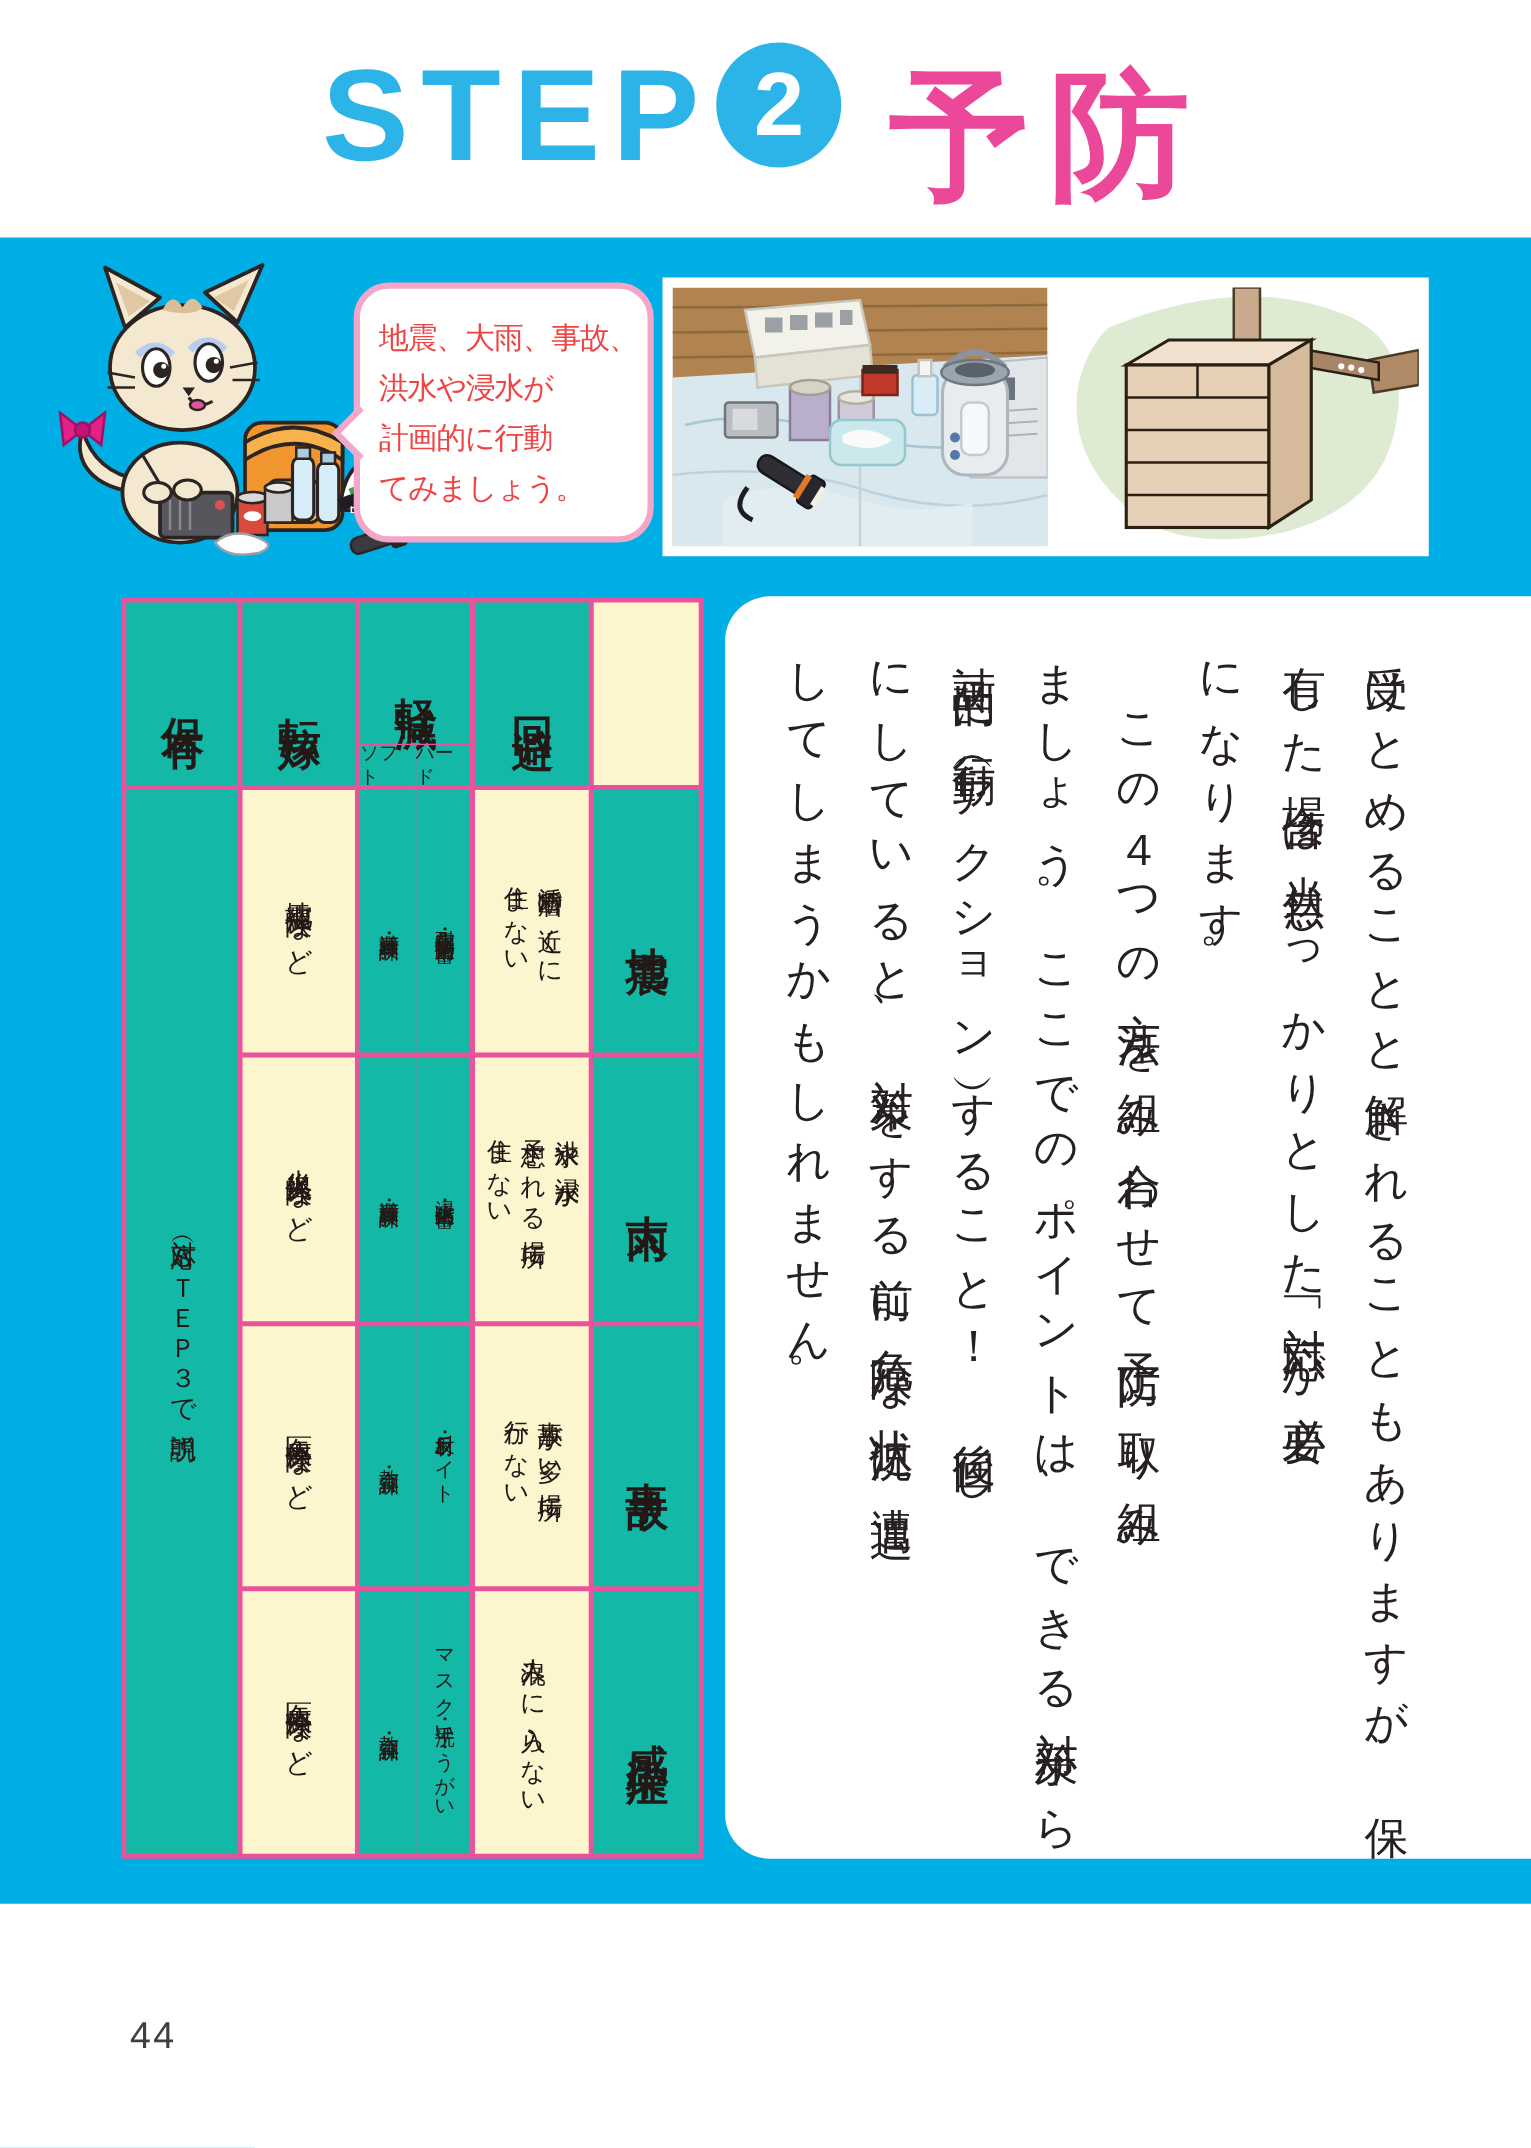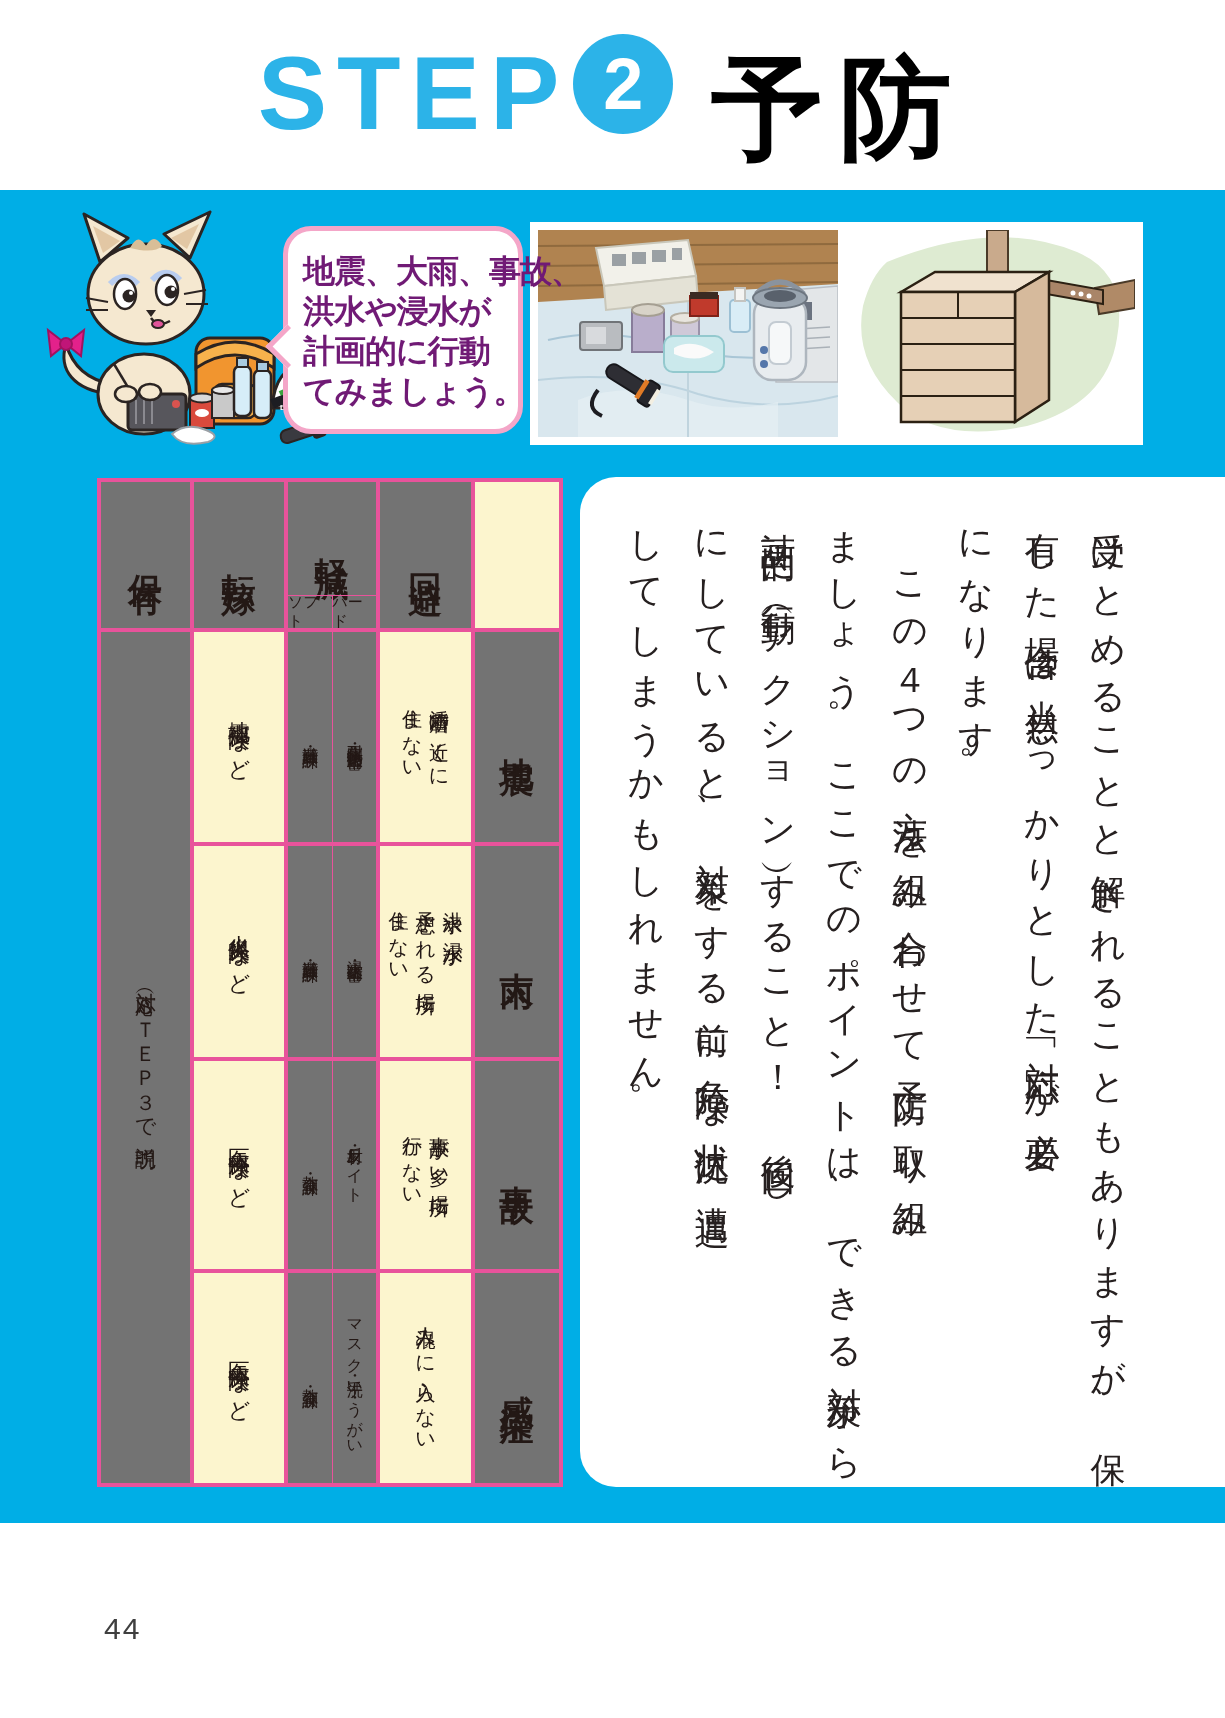--- a/index.html
+++ b/index.html
@@ -5,48 +5,48 @@
   html,body{margin:0;padding:0;background:#ffffff;}
   .page{position:relative;width:1225px;height:1718px;margin:0 auto;background:#fff;overflow:hidden;
         font-family:"Liberation Sans","DejaVu Sans",sans-serif;color:#231815;}
   
   .titlebar{position:absolute;top:34px;left:0;right:0;height:140px;display:flex;
             align-items:flex-start;justify-content:center;}
   .t-step{font-size:104px;font-weight:bold;color:#2cb3e8;letter-spacing:10px;}
   .t-circle{width:100px;height:100px;border-radius:50%;background:#2cb3e8;color:#fff;
             display:flex;align-items:center;justify-content:center;
             font-size:72px;font-weight:bold;margin-left:4px;flex:0 0 auto;}
-  .t-word{font-size:112px;font-weight:bold;color:#000000;letter-spacing:16px;margin-left:38px;}
+  .t-word{font-size:112px;font-weight:bold;color:#ec4899;letter-spacing:16px;margin-left:38px;}
   
   .bluebg{position:absolute;left:0;top:190px;width:1225px;height:1333px;background:#00aee6;}
   
   .mascot{position:absolute;left:44px;top:198px;width:300px;height:250px;}
   .bubble{position:absolute;left:283px;top:226px;width:240px;box-sizing:border-box;
           background:#fff;border:5px solid #f4a6c8;border-radius:28px;
           padding:20px 13px 18px 15px;z-index:2;}
-  .bubble .bline{font-size:32px;font-weight:bold;line-height:40px;letter-spacing:-1px;
-                 white-space:nowrap;color:#701a75;}
+  .bubble .bline{font-size:24px;font-weight:normal;line-height:40px;letter-spacing:-1px;
+                 white-space:nowrap;color:#ef4444;}
   .bubble-tail{position:absolute;left:-16px;top:100px;width:26px;height:26px;background:#fff;
                border-left:5px solid #f4a6c8;border-bottom:5px solid #f4a6c8;
                transform:rotate(45deg);}
   
   .photos{position:absolute;left:530px;top:222px;width:613px;height:223px;background:#fff;
           box-sizing:border-box;padding:8px;display:flex;gap:7px;}
   
   .panel{position:absolute;left:580px;top:477px;width:645px;height:1010px;background:#fff;
          border-radius:36px 0 0 36px;}
   .intro{position:absolute;top:28px;bottom:28px;left:26px;right:84px;
          writing-mode:vertical-rl;}
   .ivline{line-height:66px;font-size:35px;letter-spacing:8px;white-space:nowrap;color:#262020;}
   
   .rtable{position:absolute;left:97px;top:478px;width:466px;height:1009px;box-sizing:border-box;
           background:#e8539b;padding:4px;display:grid;gap:4px;
           grid-template-columns:89px 90px 88px 91px 84px;
           grid-template-rows:146px 210px 211px 208px 210px;}
-  .cell{background:#737373;display:flex;align-items:center;justify-content:center;overflow:hidden;}
+  .cell{background:#14b8a6;display:flex;align-items:center;justify-content:center;overflow:hidden;}
   .cream{background:#fcf5ce;}
   .vtext{writing-mode:vertical-rl;white-space:nowrap;}
   .hdtxt{font-size:34px;font-weight:bold;letter-spacing:8px;}
   .cattxt{font-size:34px;font-weight:bold;letter-spacing:7px;}
   .c22{font-size:22px;letter-spacing:3px;}
   .c20{font-size:20px;letter-spacing:2.5px;line-height:27px;}
   .c16{font-size:16px;letter-spacing:1px;}
   .pre{white-space:pre-line;}
   .note{font-size:21px;letter-spacing:3px;}
   .keigen-h{flex-direction:column;align-items:stretch;justify-content:flex-start;padding:0;}

